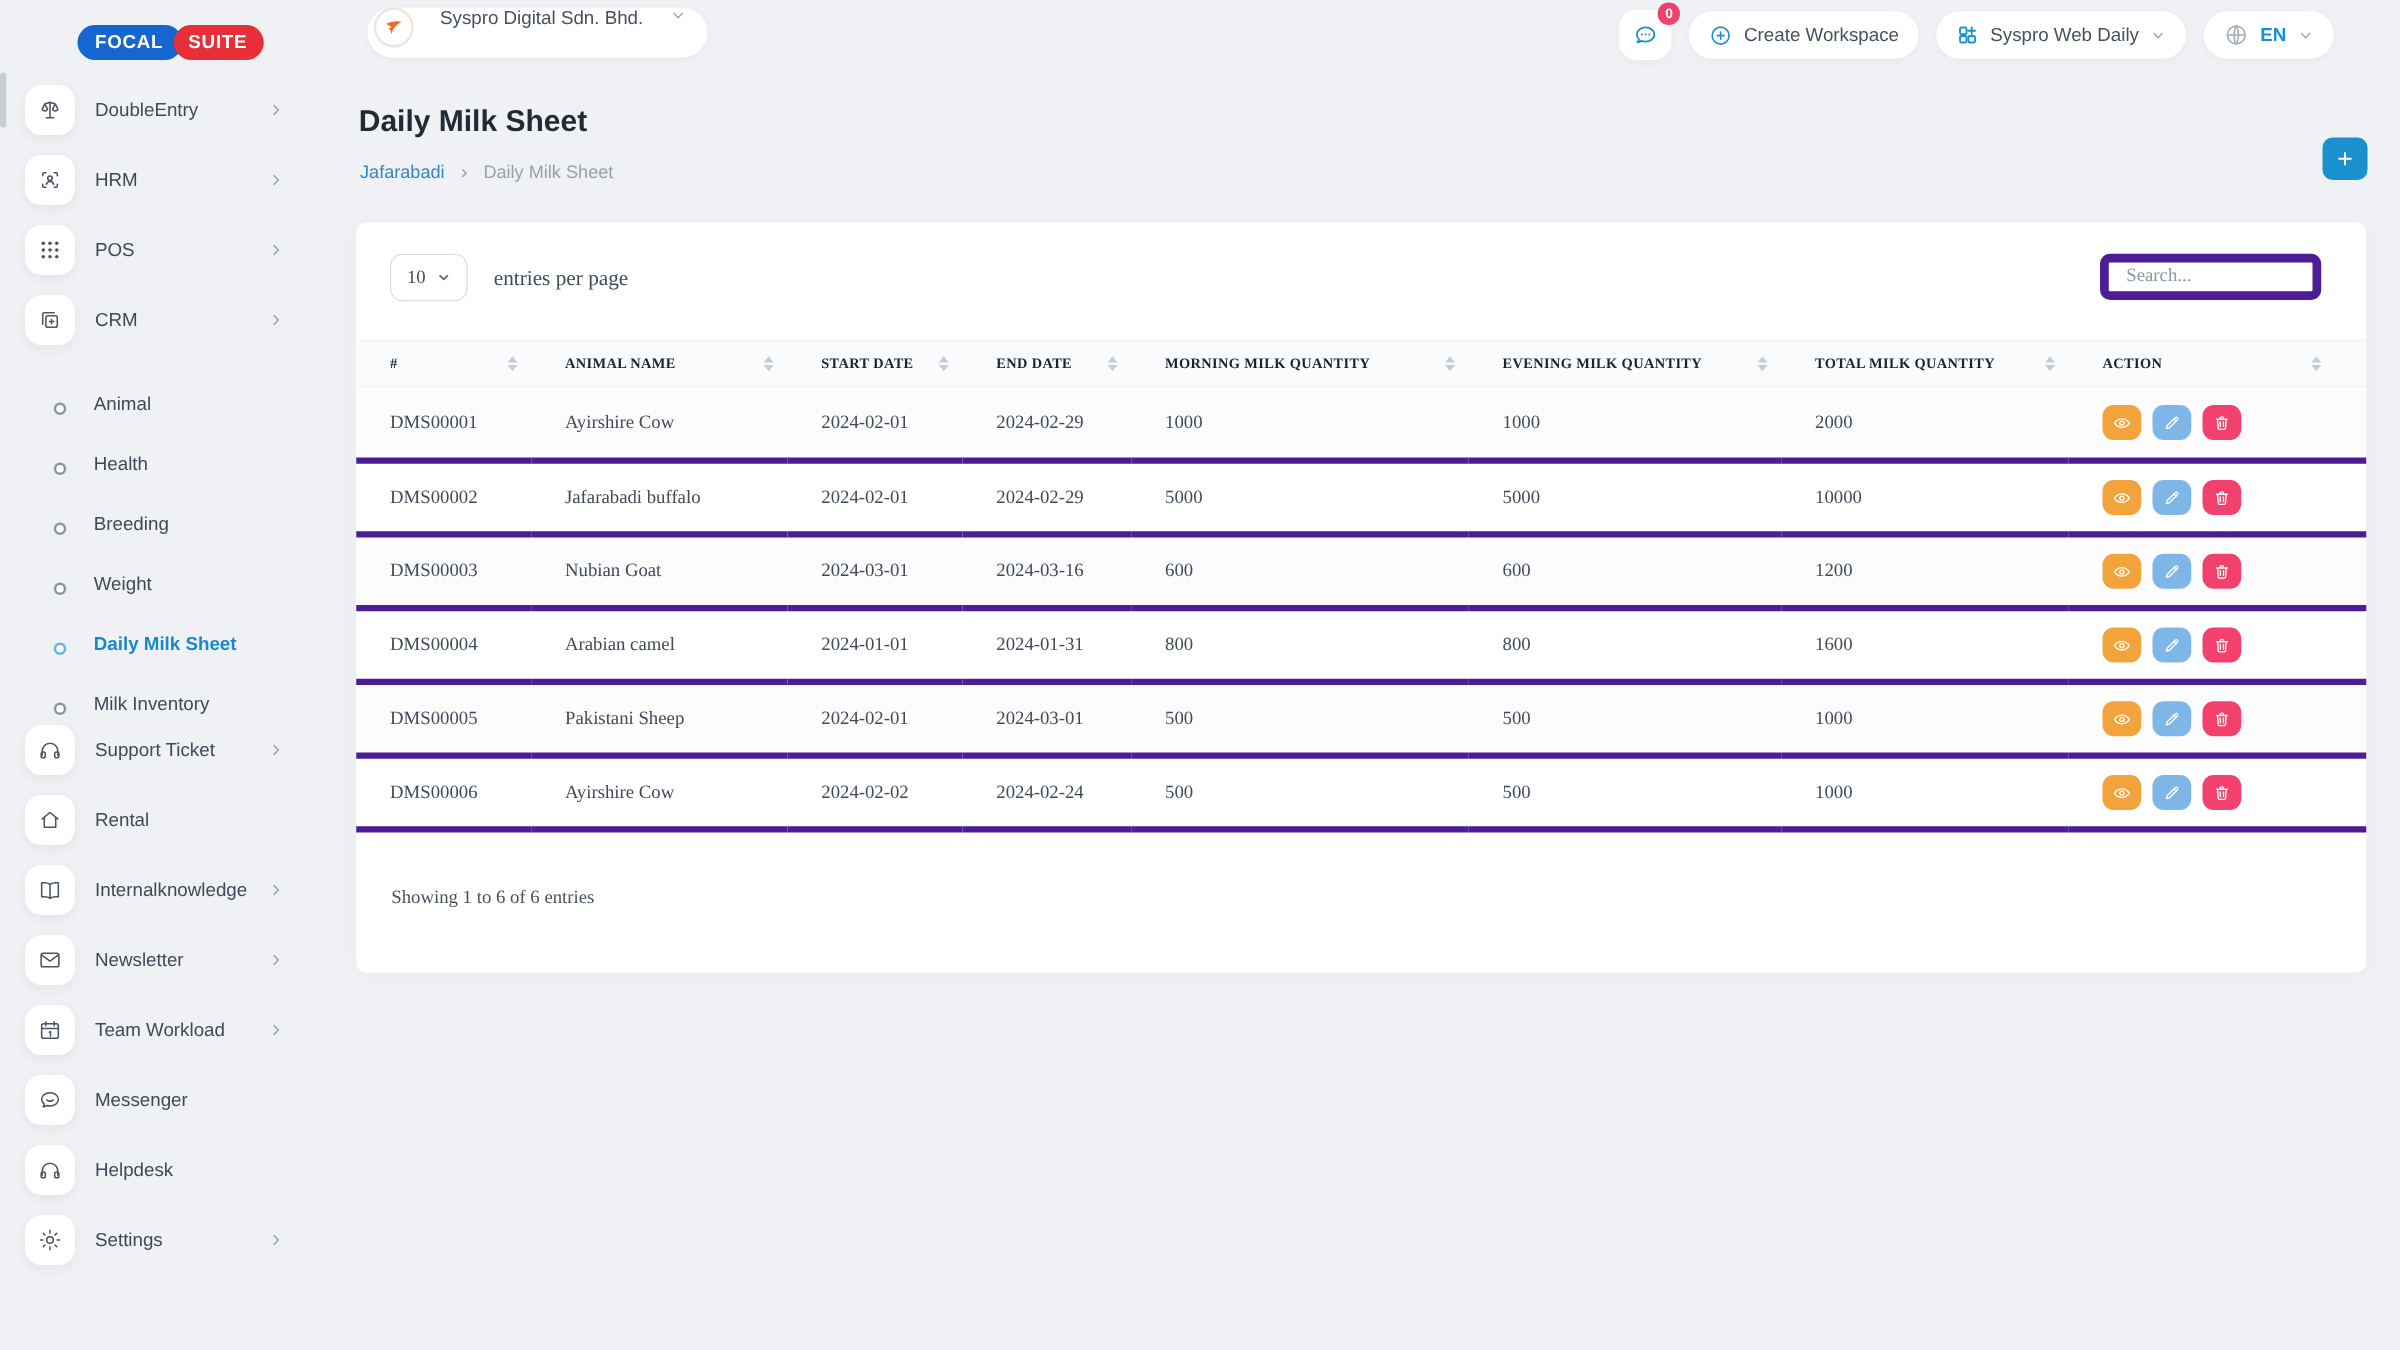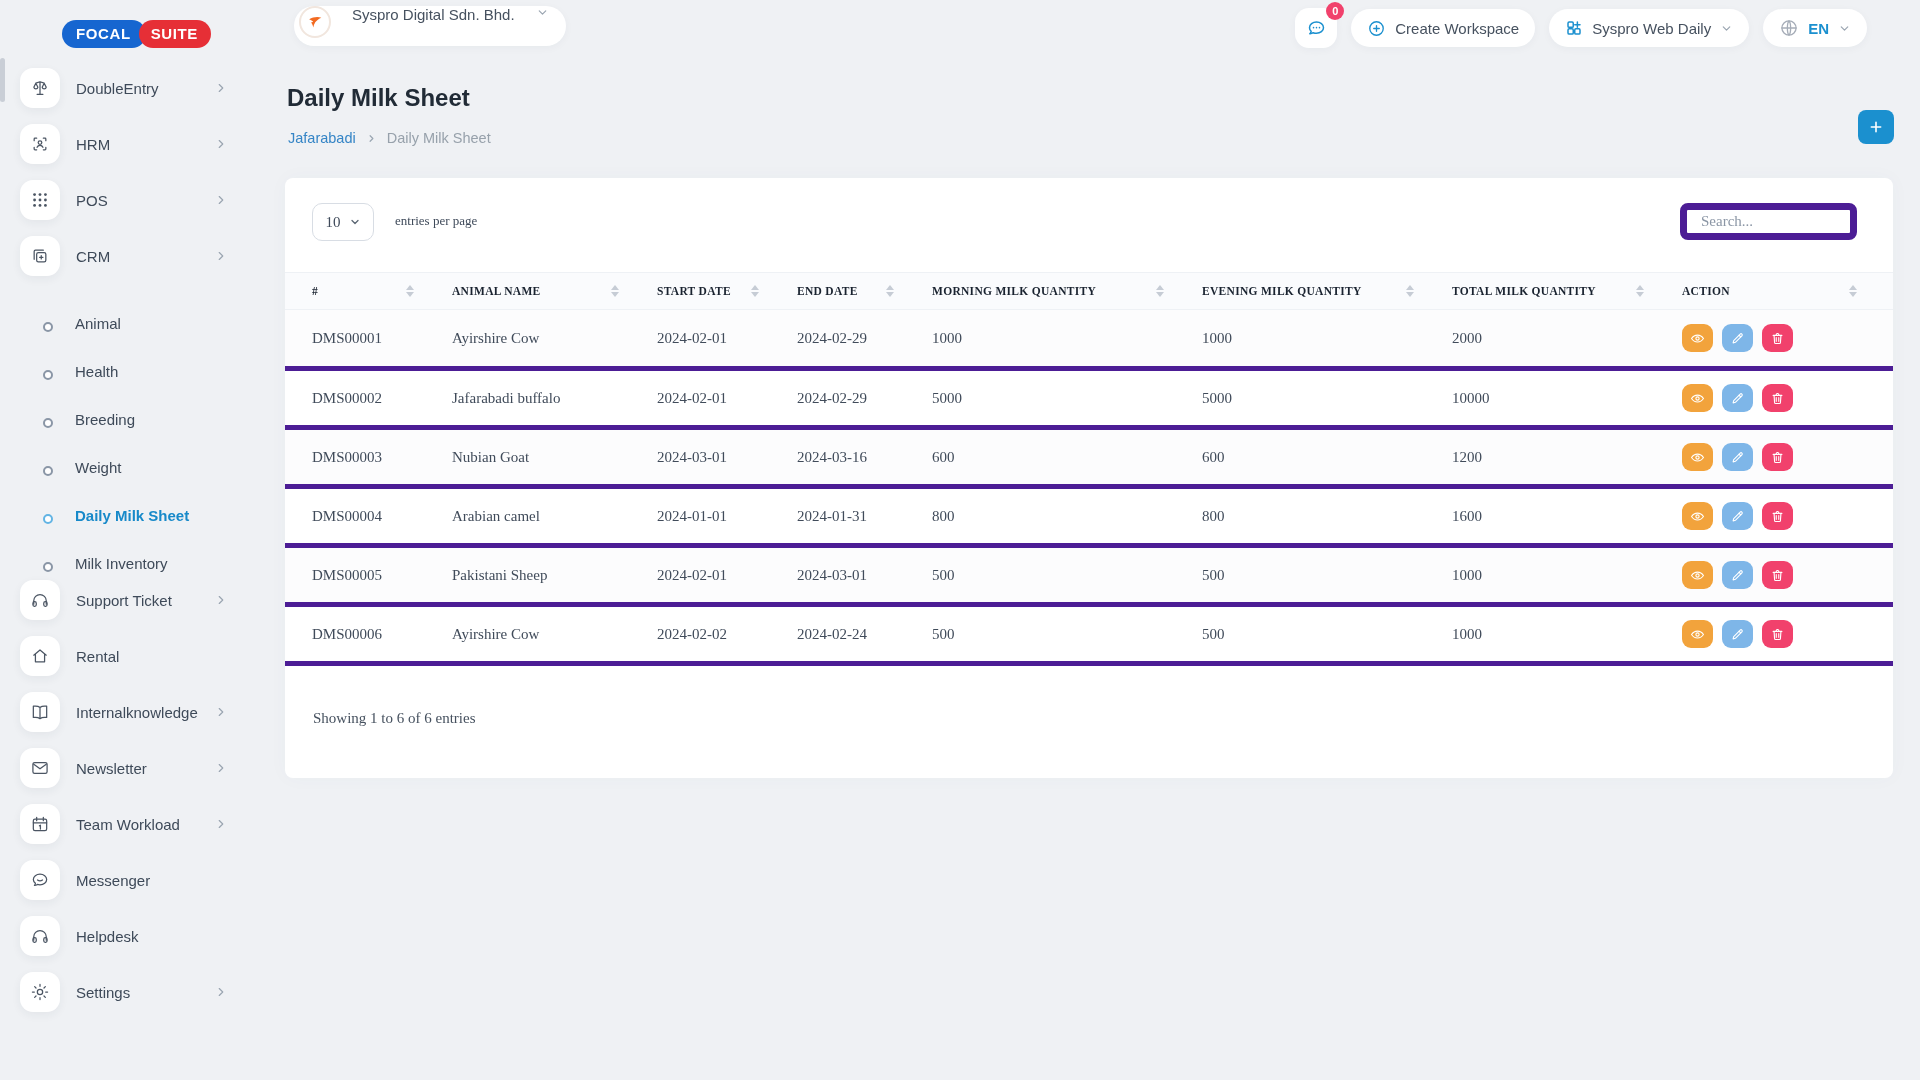--- a/index.html
+++ b/index.html
@@ -105,21 +105,21 @@
   .card {
     position:absolute; left:285px; top:178px; width:1608px; height:600px;
     background:#fff; border-radius:8px; box-shadow:0 0 20px rgba(76,87,125,.03);font-family:Liberation Serif, serif;
   }
   .pp-select {
     position:absolute; top:25px; left:27px; width:62px; height:38px; background:#fff;
     border:1px solid #d8dde4; border-radius:10px; display:flex; align-items:center;
     justify-content:center; gap:8px; font-size:15px; color:#3f4a5a; cursor:pointer;
   }
   .pp-select svg { width:12px; height:12px; color:#5b6673; }
-  .pp-label { position:absolute; top:35px; left:110px; font-size:13px; color:#3f4a5a; }
+  .pp-label { position:absolute; top:35px; left:110px; font-size:17px; color:#3f4a5a; }
   .search {
     position:absolute; top:25px; right:36px; width:177px; height:37px;
     border:7px solid #4c1d95; border-radius:8px; padding:0 14px; background:#fff;
     font-size:15px; color:#3f4a5a; font-family:inherit; outline:none;
   }
   .search::placeholder { color:#8b96a5; }
 
   table.grid { position:absolute; top:94px; left:0; width:1608px; border-collapse:collapse; table-layout:fixed; }
   .grid th {
     position:relative; text-align:left; padding:12px 20px 12px 27px;

